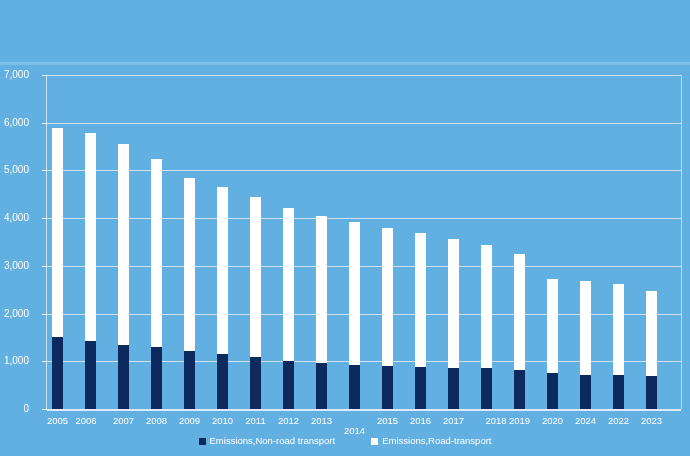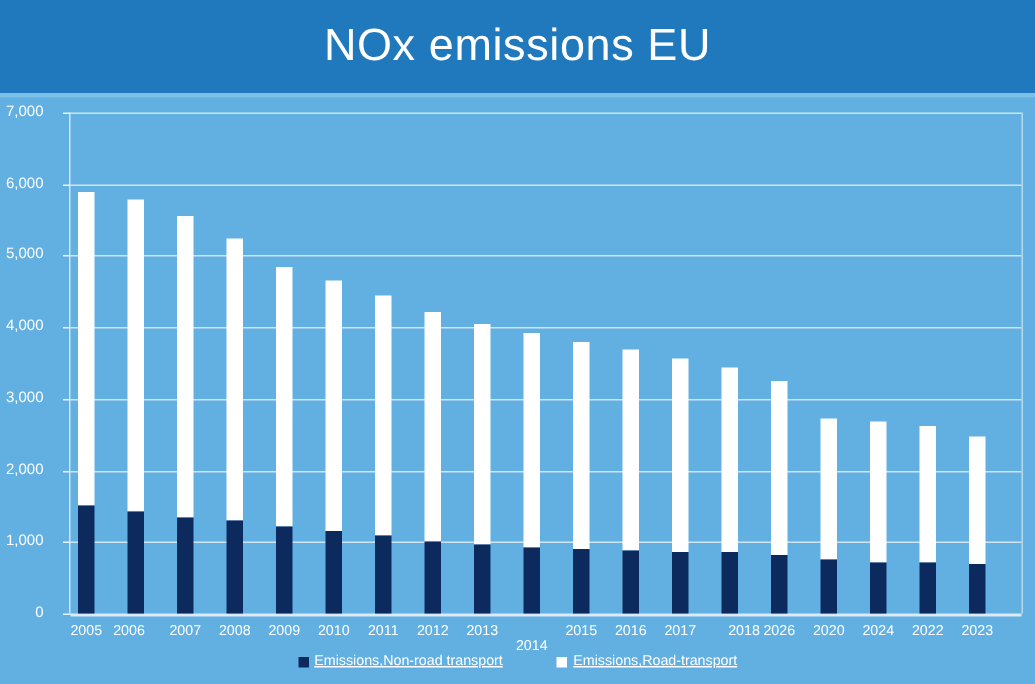--- a/index.html
+++ b/index.html
@@ -160,31 +160,27 @@
   .legend-swatch {
     width: 7px;
     height: 7px;
     display: block;
   }
   .legend-label {
     color: #ffffff;
     font-size: 9.5px;
     line-height: 10px;
     white-space: nowrap;
-    text-decoration: underline;
   }
 </style>
 </head>
 <body>
 
 <div id="root">
 
-  <div id="header">
-    <div id="chart-title">NOx emissions EU</div>
-  </div>
   <div id="header-underline"></div>
 
   <div id="plot-wrap">
     <div id="plot">
       <div id="gridlines">
           <div class="gridline axis-zero" style="top: 334px;">
             <div class="tick-stub"></div>
           </div>
           <div class="gridline" style="top: 286.286px;">
             <div class="tick-stub"></div>
@@ -304,21 +300,21 @@
           <div class="xlabel" style="left: 122.5px;">2009</div>
           <div class="xlabel" style="left: 155.5px;">2010</div>
           <div class="xlabel" style="left: 188.5px;">2011</div>
           <div class="xlabel" style="left: 221.5px;">2012</div>
           <div class="xlabel" style="left: 254.5px;">2013</div>
           <div class="xlabel" style="left: 287.5px; margin-top: 10px;">2014</div>
           <div class="xlabel" style="left: 320.5px;">2015</div>
           <div class="xlabel" style="left: 353.5px;">2016</div>
           <div class="xlabel" style="left: 386.5px;">2017</div>
           <div class="xlabel" style="left: 429px;">2018</div>
-          <div class="xlabel" style="left: 452.5px;">2026</div>
+          <div class="xlabel" style="left: 452.5px;">2019</div>
           <div class="xlabel" style="left: 485.5px;">2020</div>
           <div class="xlabel" style="left: 518.5px;">2024</div>
           <div class="xlabel" style="left: 551.5px;">2022</div>
           <div class="xlabel" style="left: 584.5px;">2023</div>
         </div>
     </div>
   </div>
 
 
   <div id="legend">

